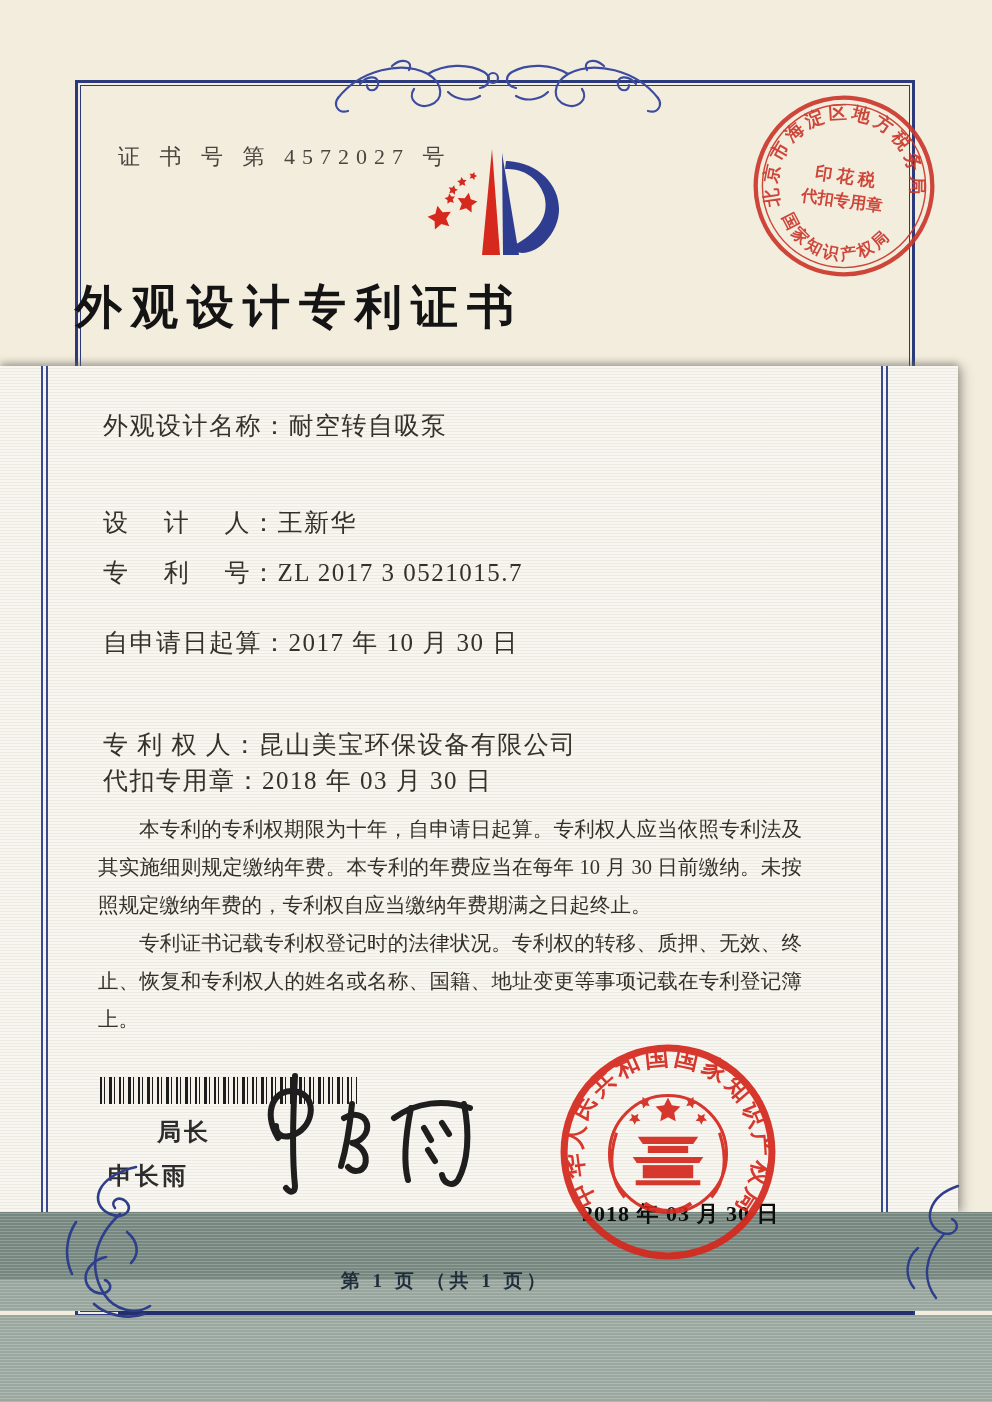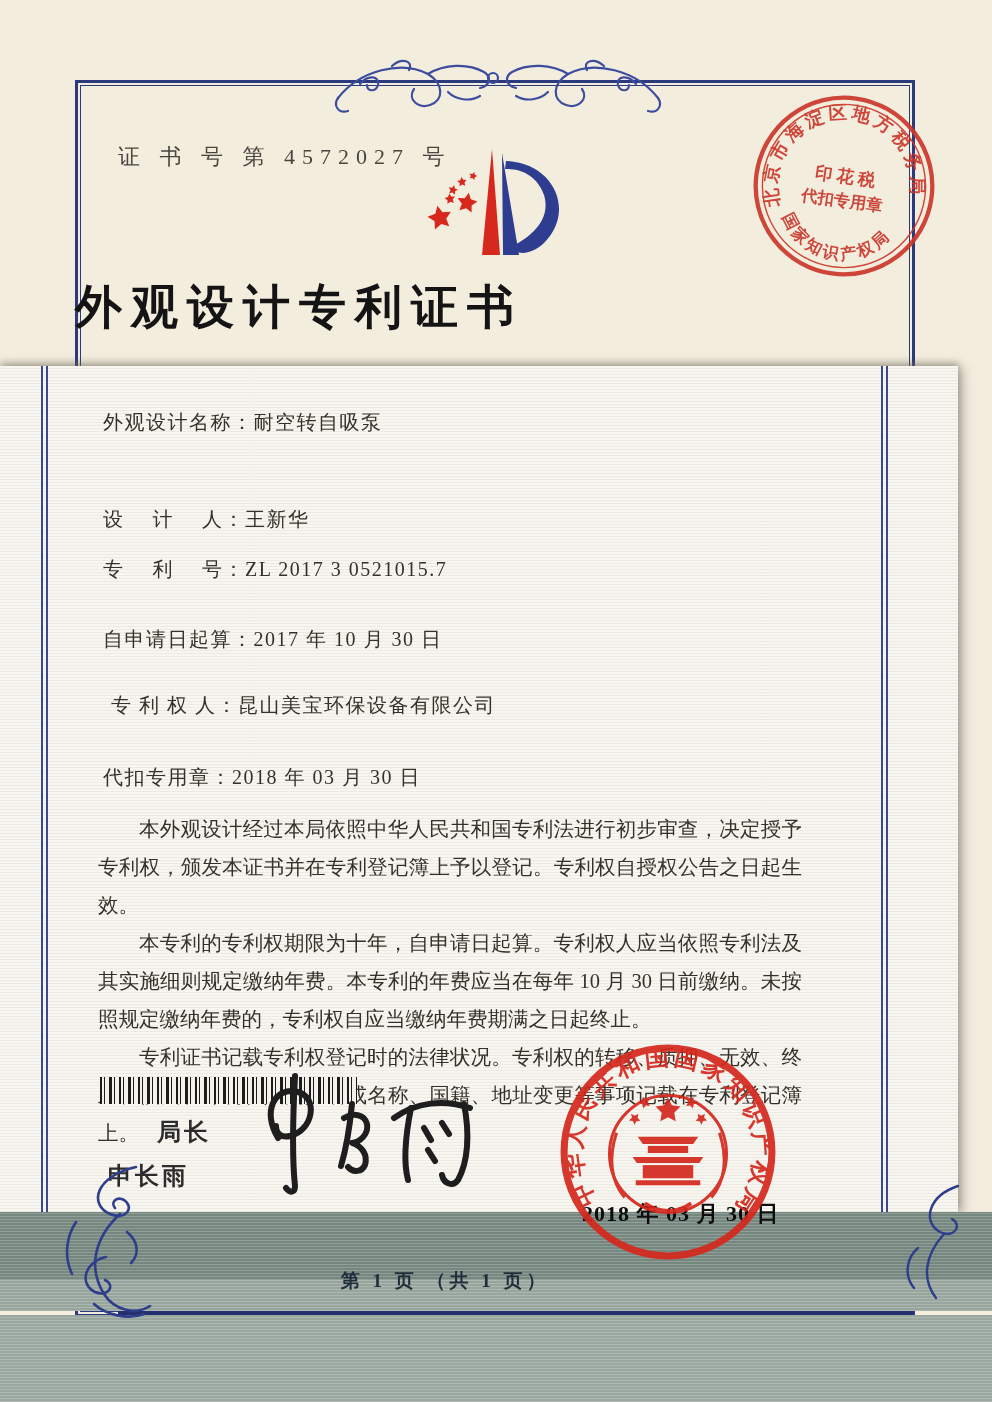--- a/index.html
+++ b/index.html
@@ -23,23 +23,23 @@
   #dragon-right{left:496px;transform:scaleX(-1);}
   
   #page-bg{left:0;top:366px;width:958px;height:846px;z-index:1;
      background:#f8f6f0;
      background-image:repeating-linear-gradient(0deg,rgba(186,180,166,.18) 0 1px,transparent 1px 3px);
      box-shadow:0 -3px 7px rgba(110,104,92,.5), 5px 2px 10px rgba(110,110,105,.45);}
   .page-rule{position:absolute;top:0;bottom:0;width:3px;
      border-left:2px solid #3b4a8e;border-right:2px solid #3b4a8e;}
   #page-rule-left{left:41px;}
   #page-rule-right{left:881px;}
-  .field{left:103px;font-size:20px;letter-spacing:1.5px;color:#35312a;z-index:2;white-space:nowrap;}
+  .field{left:103px;font-size:25px;letter-spacing:1.5px;color:#35312a;z-index:2;white-space:nowrap;}
   #field-0{top:409px;} #field-1{top:487px;margin-top:19px;} #field-2{top:556px;}
-  #field-3{top:626px;} #field-4{top:692px;margin-left:8px;} #field-5{top:764px;}
+  #field-3{top:626px;} #field-4{top:728px;} #field-5{top:764px;}
   #paragraphs{left:98px;top:810px;width:704px;z-index:2;
       font-size:20.5px;line-height:38px;color:#35312a;text-align:justify;}
   #paragraphs p{margin:0;text-indent:2em;}
   #barcode{left:100px;top:1077px;width:257px;height:27px;z-index:2;
       background-color:#f3f1ea;
       background-image:repeating-linear-gradient(90deg,
         #1c1c1c 0 2px,transparent 2px 4px,
         #1c1c1c 4px 5px,transparent 5px 9px,
         #1c1c1c 9px 12px,transparent 12px 14px,
         #1c1c1c 14px 15px,transparent 15px 19px);}
@@ -153,21 +153,20 @@
   <span>自申请日起算：</span><span>2017 年 10 月 30 日</span>
 </div>
 <div class="abs field" id="field-4">
   <span>专 利 权 人：</span><span>昆山美宝环保设备有限公司</span>
 </div>
 <div class="abs field" id="field-5">
   <span>代扣专用章：</span><span>2018 年 03 月 30 日</span>
 </div>
 
 <div class="abs" id="paragraphs">
-  <p>本外观设计经过本局依照中华人民共和国专利法进行初步审查，决定授予专利权，颁发本证书并在专利登记簿上予以登记。专利权自授权公告之日起生效。</p>
   <p>本专利的专利权期限为十年，自申请日起算。专利权人应当依照专利法及其实施细则规定缴纳年费。本专利的年费应当在每年 10 月 30 日前缴纳。未按照规定缴纳年费的，专利权自应当缴纳年费期满之日起终止。</p>
   <p>专利证书记载专利权登记时的法律状况。专利权的转移、质押、无效、终止、恢复和专利权人的姓名或名称、国籍、地址变更等事项记载在专利登记簿上。</p>
 </div>
 
 <div class="abs" id="barcode"></div>
 
 <div class="abs" id="director-title">局长</div>
 <div class="abs" id="director-name">申长雨</div>
 
 <svg class="abs" id="signature" viewBox="0 0 255 138">

